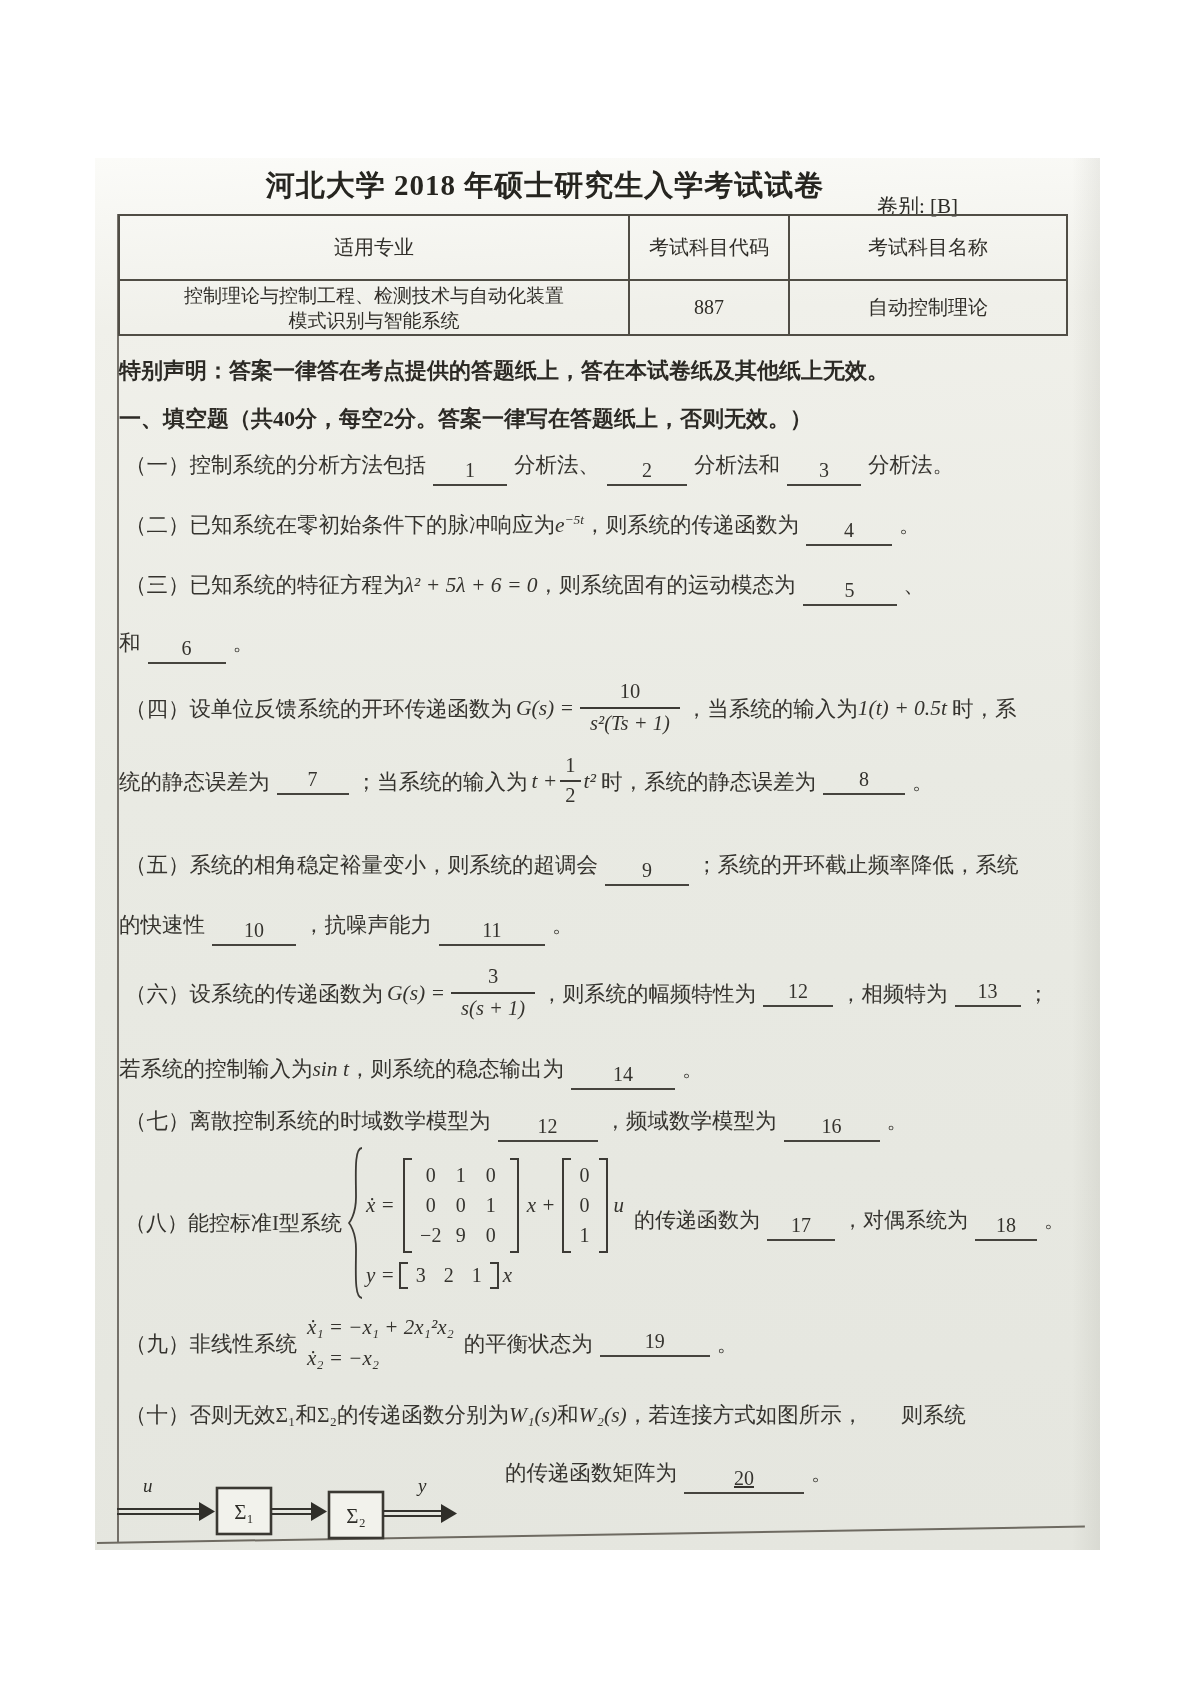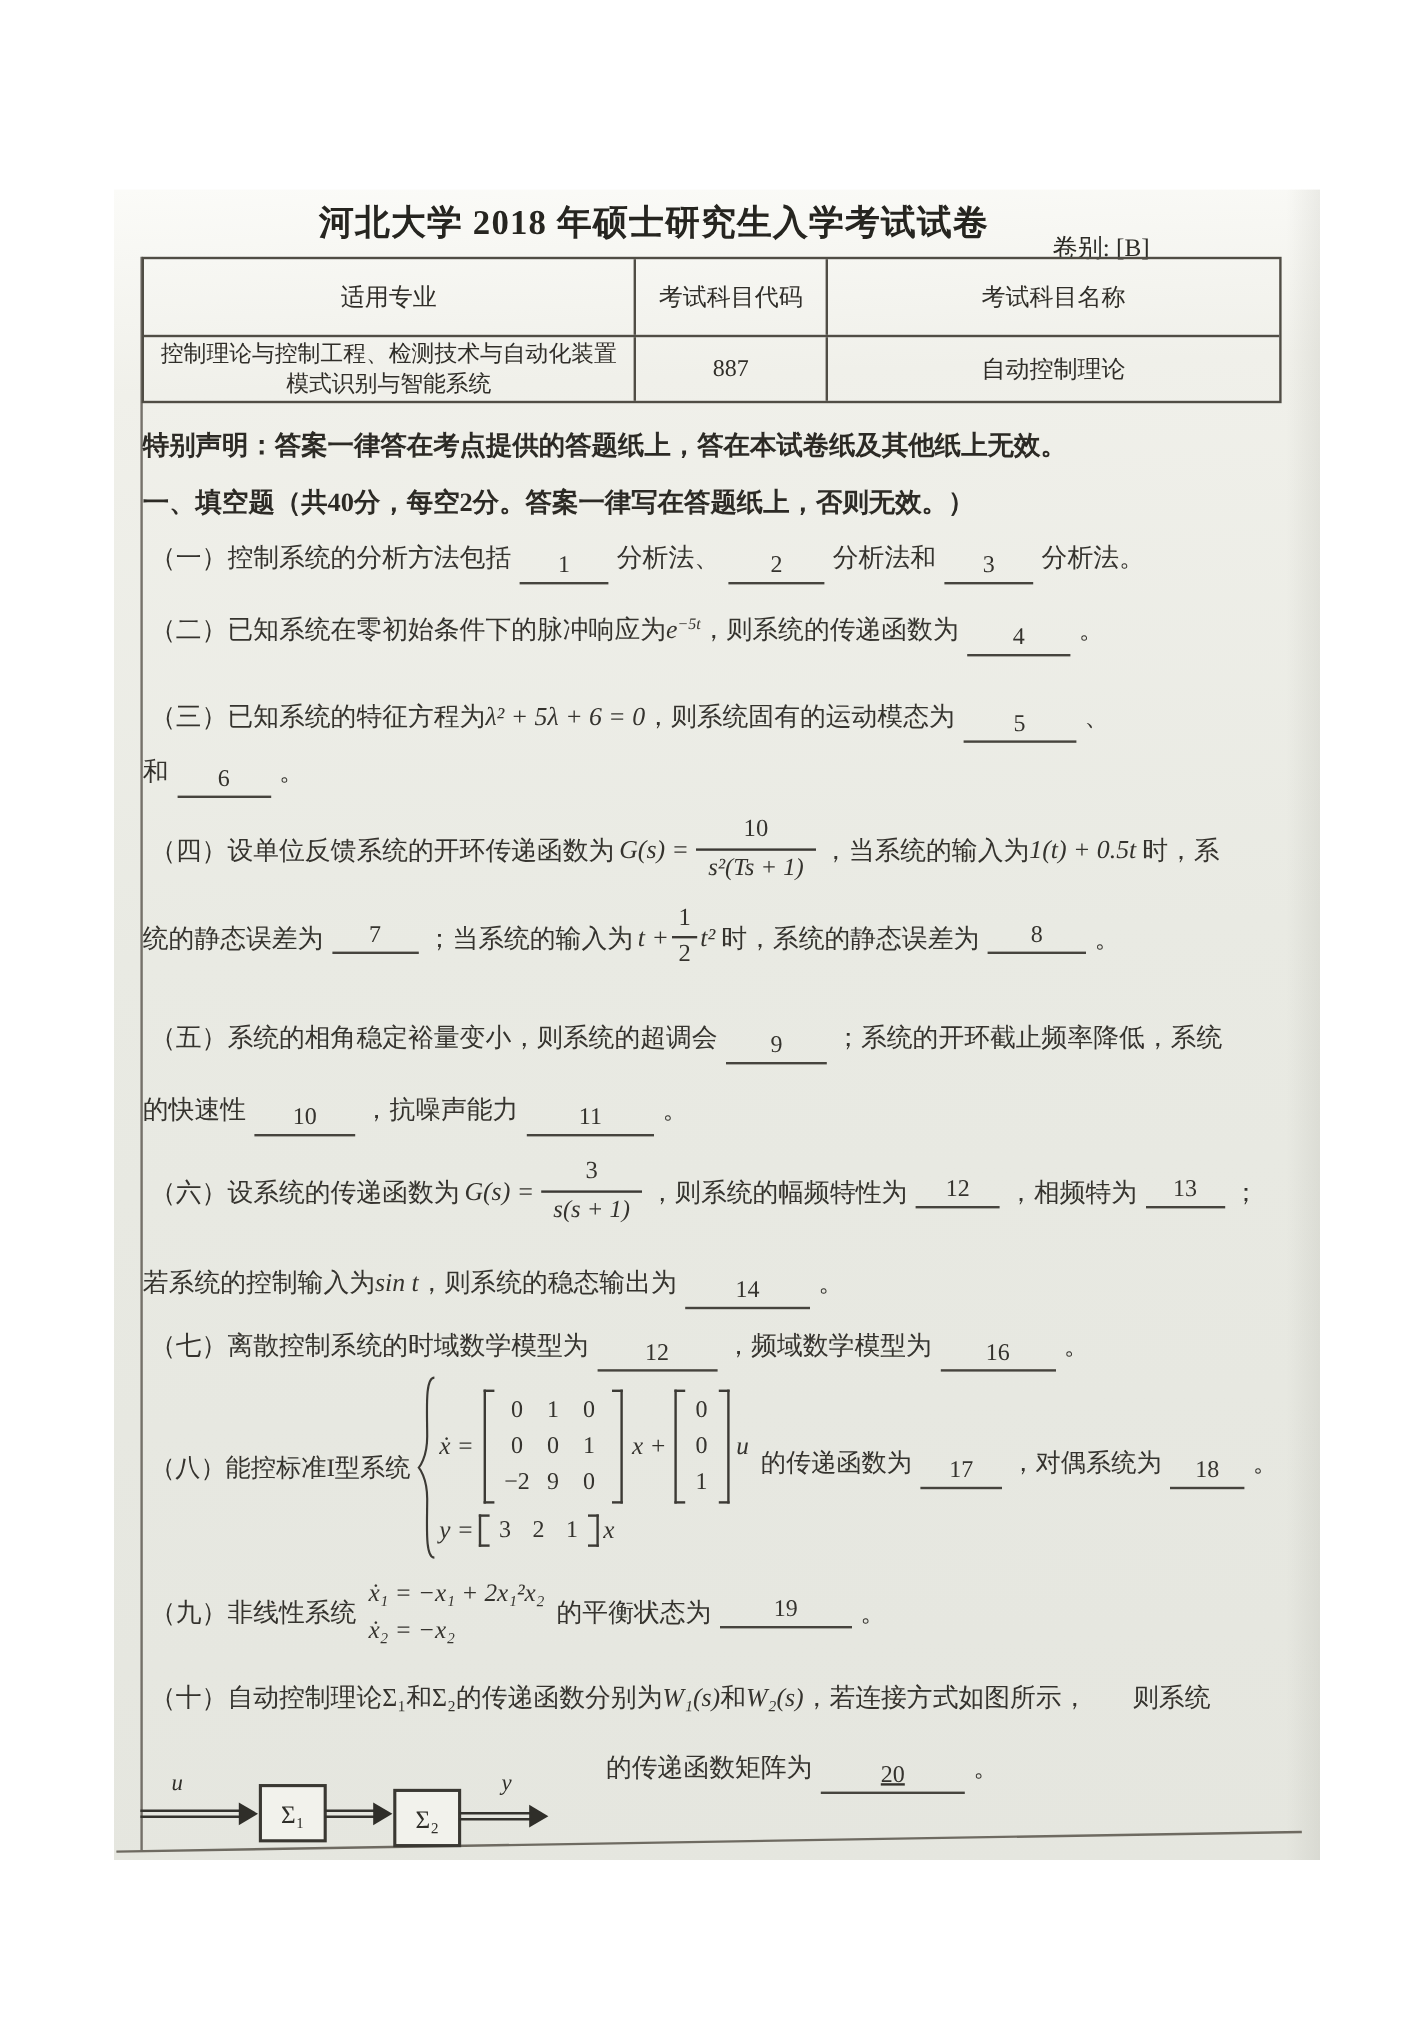--- a/index.html
+++ b/index.html
@@ -22,21 +22,21 @@
     transform:rotate(-0.95deg);transform-origin:left center;}
   .title{position:absolute;left:150px;top:8px;width:600px;text-align:center;
     font-size:29px;font-weight:700;letter-spacing:1px;color:#262520;}
   .volume{position:absolute;left:782px;top:34px;font-size:21px;color:#2c2b26;}
   .itable{position:absolute;left:23px;top:56px;width:950px;height:122px;
     border:2px solid #504d45;box-sizing:border-box;font-size:20px;color:#302e29;}
   .t-row{display:flex;box-sizing:border-box;}
   .t-head{height:65px;border-bottom:2px solid #504d45;}
   .t-body{height:53px;}
   .cell{display:flex;align-items:center;justify-content:center;text-align:center;box-sizing:border-box;}
-  .c1{width:408px;border-radius:13px;}
+  .c1{width:508px;border-radius:13px;}
   .c2{width:162px;border-left:2px solid #504d45;border-right:2px solid #504d45;}
   .c3{flex:1;}
   .c1.two{flex-direction:column;font-size:19px;line-height:25px;}
   .line{position:absolute;white-space:nowrap;font-size:21.5px;color:#35332e;}
   .bold{font-weight:600;font-size:22px;color:#2c2a25;}
   .flexline{display:flex;align-items:center;}
   .b{display:inline-block;border-bottom:2px solid #46443e;text-align:center;
      padding:0 4px 2px;margin:0 7px;vertical-align:-5px;font-size:20px;color:#35332e;}
   .it{font-style:italic;}
   sup{font-size:0.62em;}
@@ -87,21 +87,21 @@
   <div class="line bold" style="left:24px;top:246px;">一、填空题（共40分，每空2分。答案一律写在答题纸上，否则无效。）</div>
 
   <div class="line" style="left:30px;top:292px;">
     <span>（一）控制系统的分析方法包括</span><span class="b" style="min-width:66px;">1</span><span>分析法、</span><span class="b" style="min-width:72px;">2</span><span>分析法和</span><span class="b" style="min-width:66px;">3</span><span>分析法。</span>
   </div>
 
   <div class="line" style="left:30px;top:352px;">
     <span>（二）已知系统在零初始条件下的脉冲响应为</span><span class="it">e</span><sup class="it">−5t</sup><span>，则系统的传递函数为</span><span class="b" style="min-width:78px;">4</span><span>。</span>
   </div>
 
-  <div class="line" style="left:30px;top:424px;">
+  <div class="line" style="left:30px;top:412px;">
     <span>（三）已知系统的特征方程为</span><span class="it">λ² + 5λ + 6 = 0</span><span>，则系统固有的运动模态为</span><span class="b" style="min-width:86px;">5</span><span>、</span>
   </div>
   <div class="line" style="left:24px;top:470px;">
     <span>和</span><span class="b" style="min-width:70px;">6</span><span>。</span>
   </div>
 
   <div class="line flexline" style="left:30px;top:515px;height:70px;">
     <span>（四）设单位反馈系统的开环传递函数为</span>
     <span class="it" style="margin-left:4px;">G(s) =</span>
     <span class="frac">
@@ -216,21 +216,21 @@
     <span class="eq-col">
       <span class="it">ẋ₁ = −x₁ + 2x₁²x₂</span>
       <span class="it">ẋ₂ = −x₂</span>
     </span>
     <span>的平衡状态为</span>
     <span class="b" style="min-width:102px;">19</span>
     <span>。</span>
   </div>
 
   <div class="line" style="left:30px;top:1242px;">
-    <span>（十）自动控制理论</span><span>Σ₁</span><span>和</span><span>Σ₂</span><span>的传递函数分别为</span><span class="it">W₁(s)</span><span>和</span><span class="it">W₂(s)</span><span>，若连接方式如图所示，</span><span style="margin-left:38px;">则系统</span>
+    <span>（十）否则无效</span><span>Σ₁</span><span>和</span><span>Σ₂</span><span>的传递函数分别为</span><span class="it">W₁(s)</span><span>和</span><span class="it">W₂(s)</span><span>，若连接方式如图所示，</span><span style="margin-left:38px;">则系统</span>
   </div>
   <div class="line" style="left:410px;top:1300px;">
     <span>的传递函数矩阵为</span><span class="b" style="min-width:112px;text-decoration:underline;">20</span><span>。</span>
   </div>
 
   <svg width="380" height="70" viewBox="0 0 380 70" style="position:absolute;left:18px;top:1318px;">
 
     <text x="30" y="16" font-size="19" font-style="italic" fill="#2f2e29">u</text>
 
     <line x1="4" y1="33" x2="88" y2="33" stroke="#34332e" stroke-width="2.2"></line>

